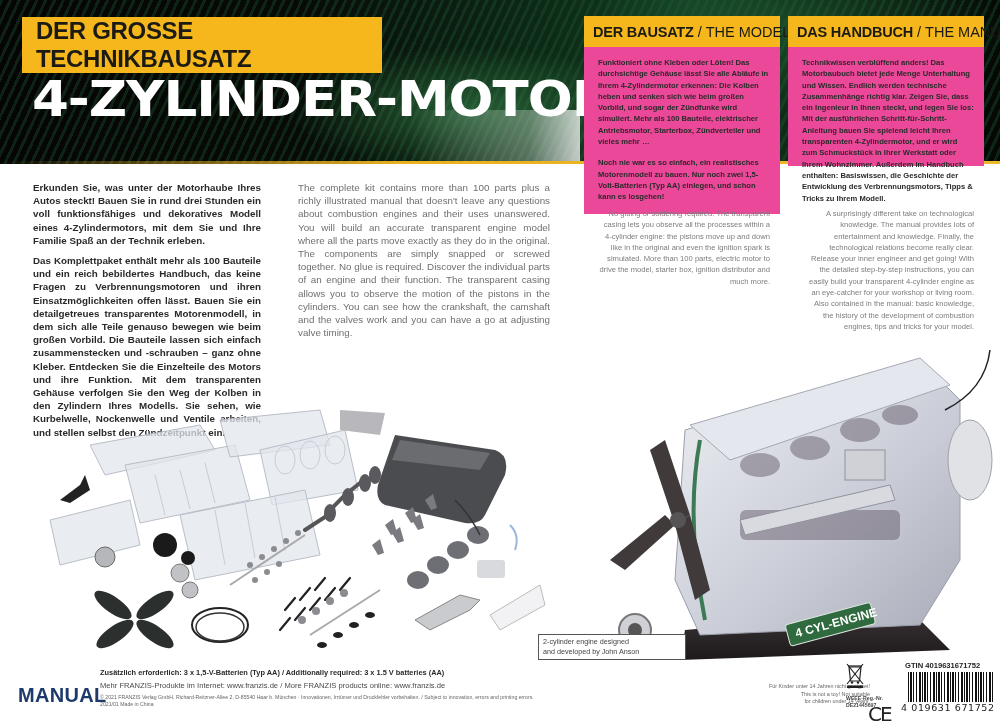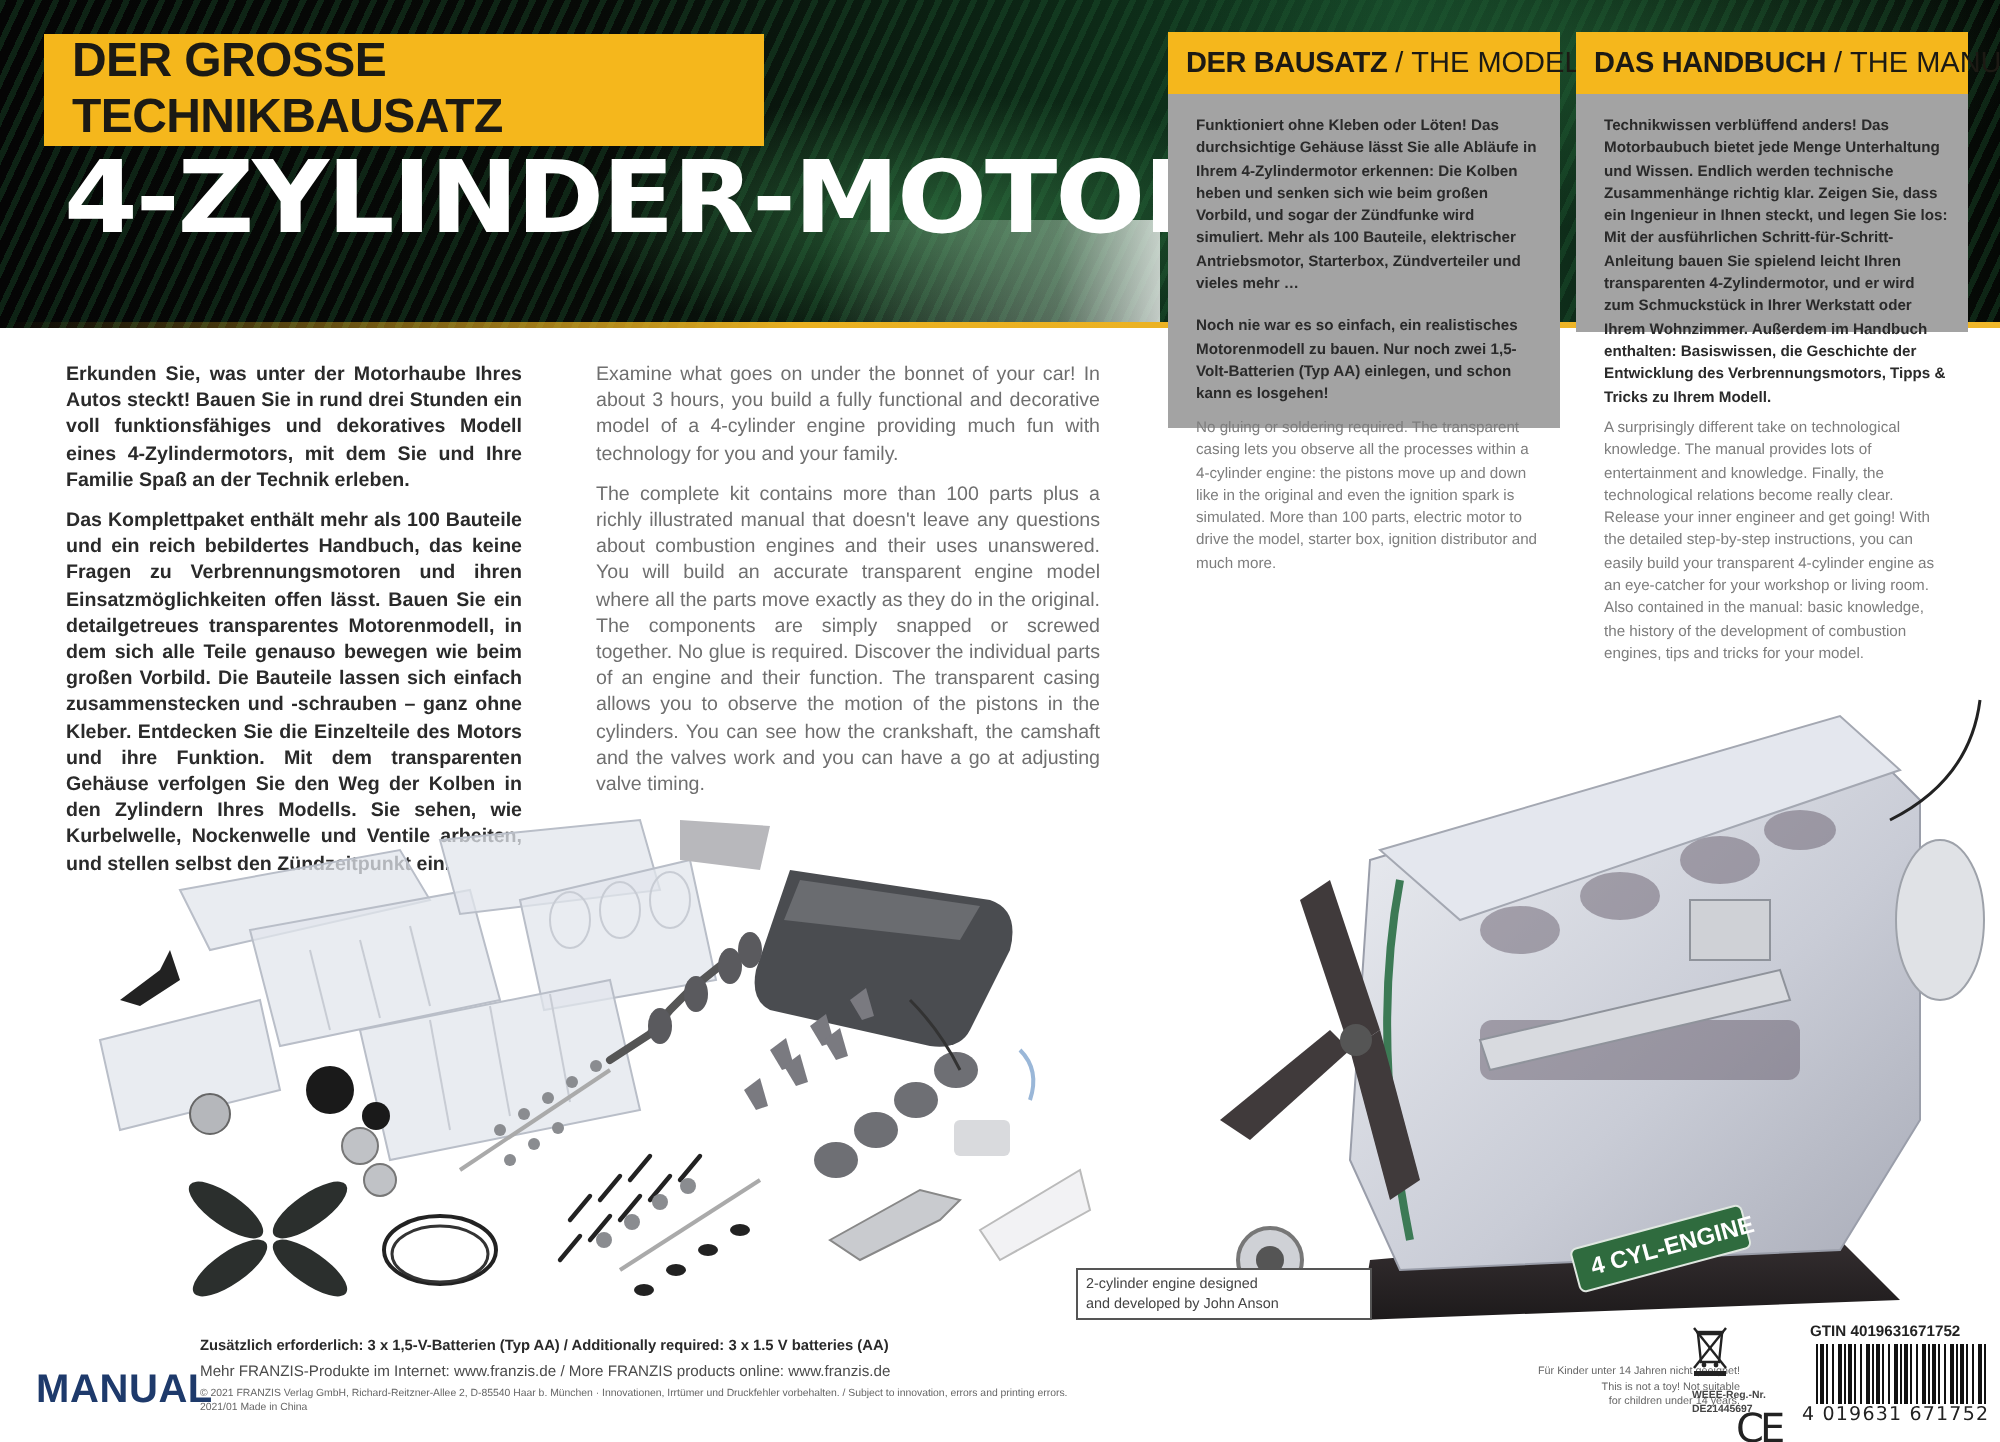--- a/index.html
+++ b/index.html
@@ -38,38 +38,38 @@
     transform: scaleX(1.06); transform-origin: left center;
   }
   .title-sub {
     position: absolute; left: 34px; top: 123px;
     font-family: "Liberation Sans", sans-serif; font-size: 29px; font-weight: 400;
     color: #ffffff; line-height: 32px;
   }
 
   
   .card {
-    position: absolute; top: 16px; width: 196px; height: 198px; background: #a3a3a3;
+    position: absolute; top: 16px; width: 196px; height: 198px; background: #ec4899;
   }
   .card.kit { left: 584px; }
   .card.manual { left: 788px; height: 150px; }
   .card-head {
     height: 31px; background: #f5b71c; display: flex; align-items: center; padding-left: 9px;
     white-space: nowrap;
   }
   .card-head .de { font-weight: 700; font-size: 14.5px; color: #1c1a14; letter-spacing: -0.2px; }
   .card-head .en { font-weight: 400; font-size: 14.5px; color: #1c1a14; margin-left: 4px; }
   .card-body { padding: 10px 10px 0 14px; }
   .card-de {
     font-size: 7.6px; line-height: 11.3px; font-weight: 700; color: #2a2a2a; margin-bottom: 10px;
   }
   .card-en {
     font-size: 7.6px; line-height: 11.3px; color: #7d7d7d; margin-bottom: 6px;
   }
-  .card-en-block { position: absolute; width: 196px; padding: 0 10px 0 14px; }
+  .card-en-block { position: absolute; width: 196px; padding: 0 10px 0 14px; text-align: right; }
   .card-en-block.kit { left: 584px; top: 208px; }
   .card-en-block.manual { left: 788px; top: 208px; }
 
   
   .col-de {
     position: absolute; left: 33px; top: 181px; width: 228px;
     font-size: 9.8px; line-height: 13.2px; font-weight: 700; color: #2a2a2a; text-align: justify;
   }
   .col-en {
     position: absolute; left: 298px; top: 181px; width: 252px;
@@ -171,21 +171,20 @@
 </div>
 <div class="card-en-block manual">
   <p class="card-en">A surprisingly different take on technological knowledge. The manual provides lots of entertainment and knowledge. Finally, the technological relations become really clear. Release your inner engineer and get going! With the detailed step-by-step instructions, you can easily build your transparent 4-cylinder engine as an eye-catcher for your workshop or living room. Also contained in the manual: basic knowledge, the history of the development of combustion engines, tips and tricks for your model.</p>
 </div>
 
 <div class="col-de">
   <p>Erkunden Sie, was unter der Motorhaube Ihres Autos steckt! Bauen Sie in rund drei Stunden ein voll funktionsfähiges und dekoratives Modell eines 4-Zylindermotors, mit dem Sie und Ihre Familie Spaß an der Technik erleben.</p>
   <p>Das Komplettpaket enthält mehr als 100 Bauteile und ein reich bebildertes Handbuch, das keine Fragen zu Verbrennungsmotoren und ihren Einsatzmöglichkeiten offen lässt. Bauen Sie ein detailgetreues transparentes Motorenmodell, in dem sich alle Teile genauso bewegen wie beim großen Vorbild. Die Bauteile lassen sich einfach zusammenstecken und -schrauben – ganz ohne Kleber. Entdecken Sie die Einzelteile des Motors und ihre Funktion. Mit dem transparenten Gehäuse verfolgen Sie den Weg der Kolben in den Zylindern Ihres Modells. Sie sehen, wie Kurbelwelle, Nockenwelle und Ventile arbeiten, und stellen selbst den Zündzeitpunkt ein.</p>
 </div>
 <div class="col-en">
-  <p>Examine what goes on under the bonnet of your car! In about 3 hours, you build a fully functional and decorative model of a 4-cylinder engine providing much fun with technology for you and your family.</p>
   <p>The complete kit contains more than 100 parts plus a richly illustrated manual that doesn't leave any questions about combustion engines and their uses unanswered. You will build an accurate transparent engine model where all the parts move exactly as they do in the original. The components are simply snapped or screwed together. No glue is required. Discover the individual parts of an engine and their function. The transparent casing allows you to observe the motion of the pistons in the cylinders. You can see how the crankshaft, the camshaft and the valves work and you can have a go at adjusting valve timing.</p>
 </div>
 
 <div class="parts">
   <svg width="540" height="250" viewBox="0 0 540 250">
 
     <g fill="rgba(225,229,236,0.75)" stroke="#b9bec8" stroke-width="1">
       <polygon points="50,40 160,20 175,45 65,70"></polygon>
       <polygon points="85,60 195,40 210,95 100,118"></polygon>
       <polygon points="180,15 280,5 290,40 190,52"></polygon>

